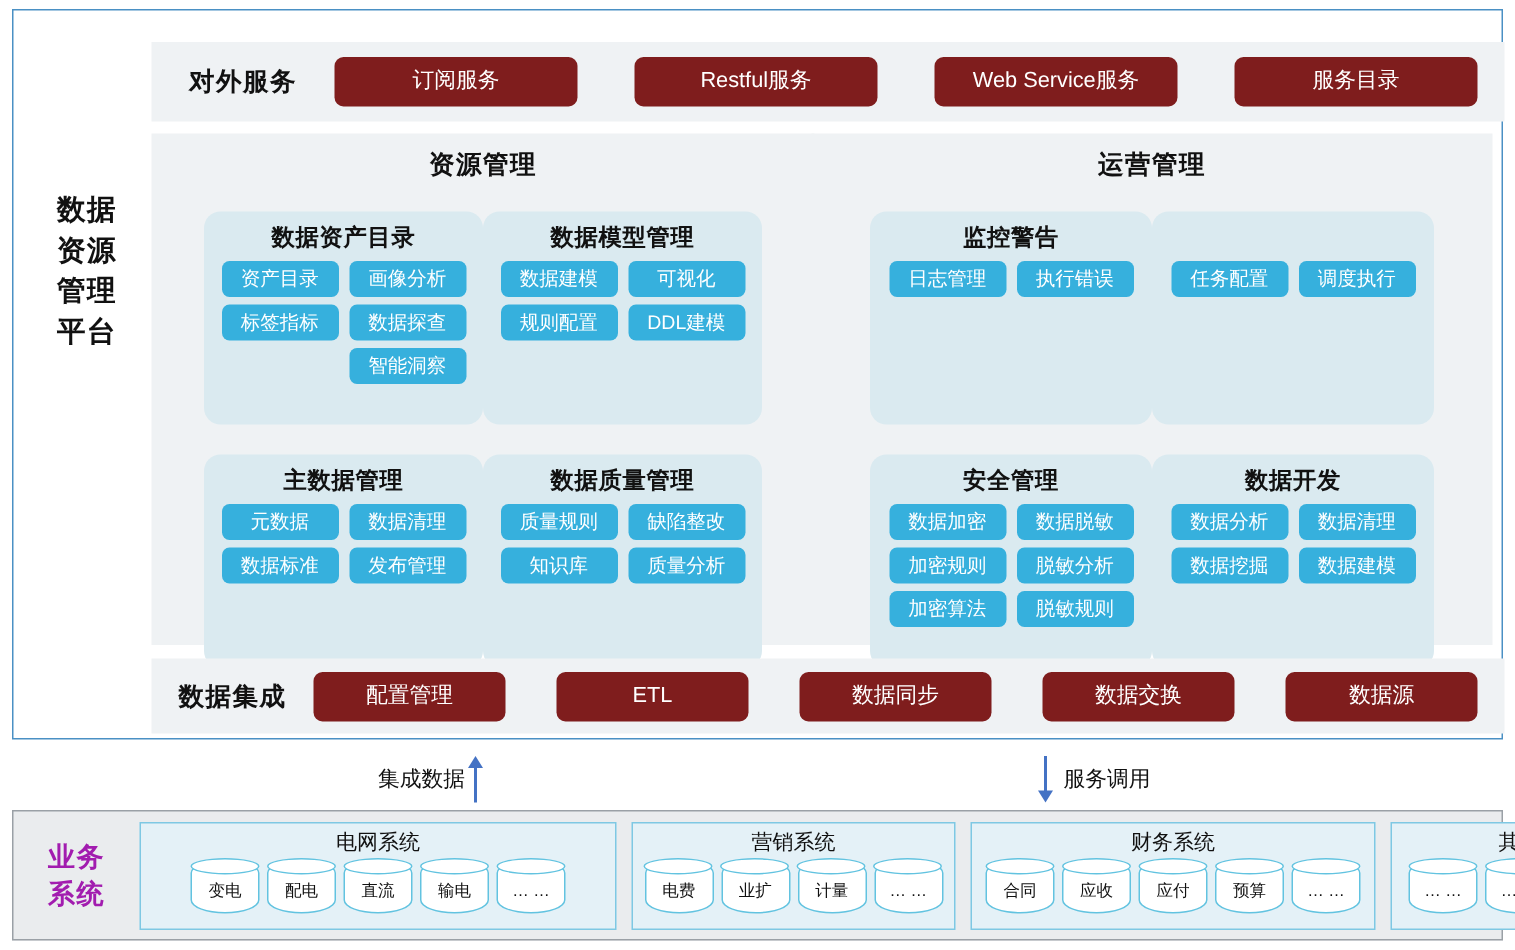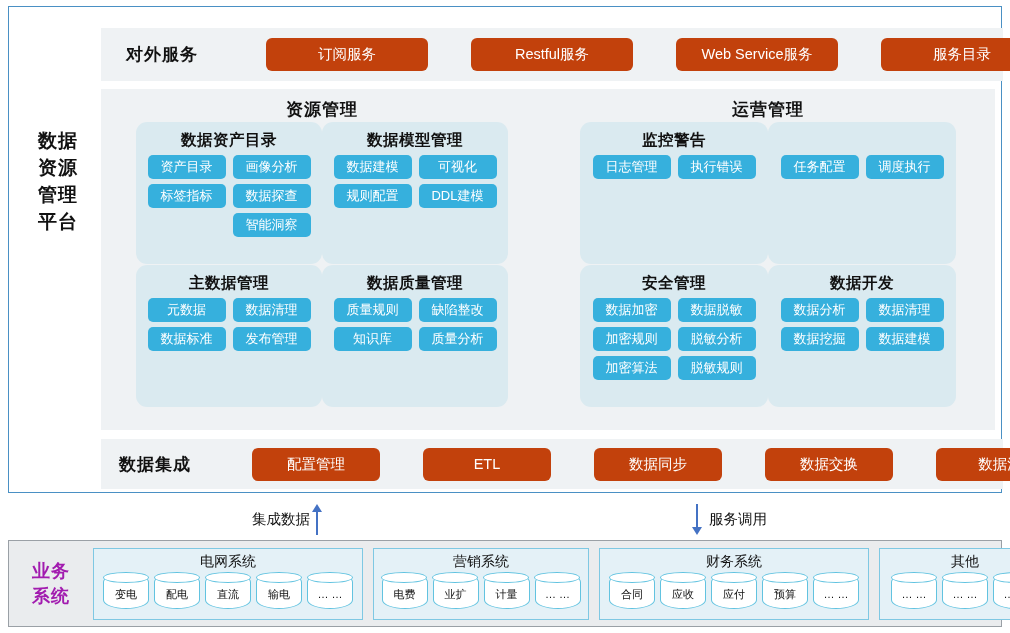--- a/index.html
+++ b/index.html
@@ -25,38 +25,37 @@
   .ext-strip{
     position:absolute;left:92px;top:21px;width:902px;height:53px;
     background:#eff2f4;display:flex;align-items:center;box-sizing:border-box;
   }
   .ext-title{
     width:122px;flex:0 0 122px;text-align:center;font-weight:bold;
     font-size:17px;color:#111;letter-spacing:1px;
   }
   .ext-btns{flex:1;display:flex;align-items:center;justify-content:space-between;padding-right:18px;}
   .btn-steel{
-    background:#c2410c;color:#ffffff;border-radius:6px;
+    background:#7f1d1d;color:#ffffff;border-radius:6px;
     font-size:14.5px;text-align:center;line-height:33px;height:33px;
     white-space:nowrap;
-    margin-left:43px;
   }
   .ext-btns .btn-steel{width:162px;}
 
   
   .panel{
     position:absolute;top:82px;height:341px;background:#eff2f4;box-sizing:border-box;
   }
   .panel-left{left:92px;width:442px;}
   .panel-right{left:532px;width:454px;}
   .panel-title{
     text-align:center;font-weight:bold;font-size:17px;color:#111;
     padding-top:9px;letter-spacing:1px;
   }
-  .card-row{display:flex;justify-content:center;margin-top:1px;}
+  .card-row{display:flex;justify-content:center;margin-top:20px;}
   .card{
     background:#daeaf0;border-radius:11px;box-sizing:border-box;
     padding:7px 0 9px 0;
   }
   .panel-left .card{width:186px;height:142px;}
   .panel-right .card{width:188px;height:142px;}
   .card-title{
     text-align:center;font-weight:bold;font-size:15.5px;color:#111;
     height:23px;line-height:21px;letter-spacing:.5px;
   }
@@ -288,21 +287,21 @@
     <span class="conn-text" style="margin-left:6px;">服务调用</span>
   </div>
 
   <div class="biz-frame">
     <div class="biz-label">
       <div>业务</div>
       <div>系统</div>
     </div>
     <div class="biz-groups">
 
-      <div class="biz-group" style="width:270px;">
+      <div class="biz-group" style="width:318px;">
         <div class="biz-group-title">电网系统</div>
         <div class="cyls">
           <div class="cyl">
               <span class="cyl-label">变电</span>
             </div>
           <div class="cyl">
               <span class="cyl-label">配电</span>
             </div>
           <div class="cyl">
               <span class="cyl-label">直流</span>

